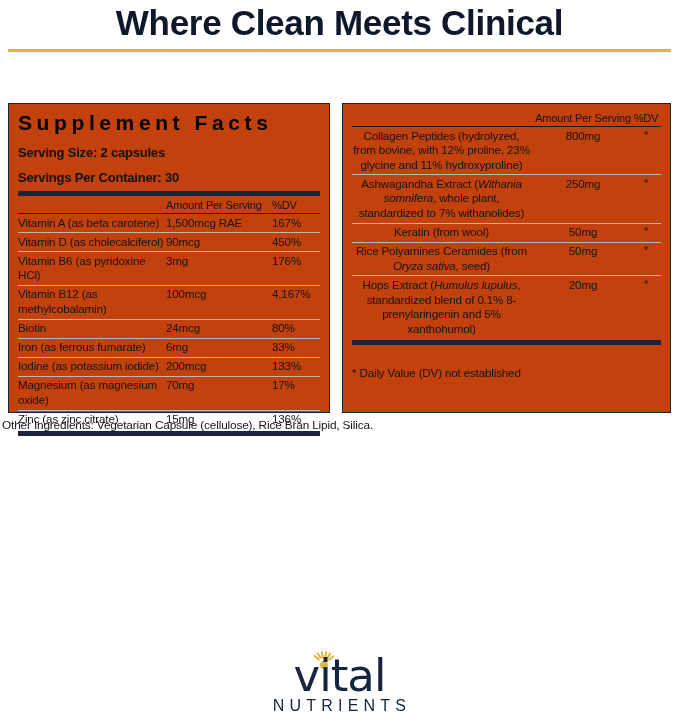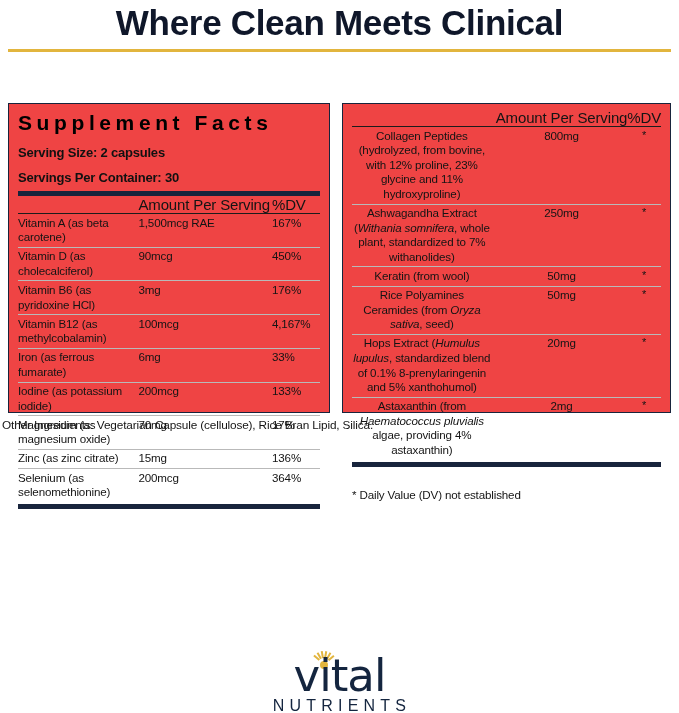--- a/index.html
+++ b/index.html
@@ -42,21 +42,21 @@
     top: 49px;
     width: 663px;
     height: 3px;
     background: #e2b53e;
   }
 
   
   .panel {
     position: absolute;
     border: 1.5px solid #18243c;
-    background: #ef4444;
+    background: #c2410c;
     box-sizing: border-box;
   }
   #panel-left {
     left: 8px;
     top: 103px;
     width: 322px;
     height: 310px;
     padding: 5px 9px 0 9px;
   }
   #panel-right {
@@ -128,21 +128,21 @@
 
   
   #tbl-left .c-amt { width: 104px; }
   #tbl-left .c-dv  { width: 48px; }
   
   #tbl-right .c-amt { width: 96px; text-align: center; padding-right: 0 !important;}
   #tbl-right .c-dv  { width: 30px; text-align: center; }
   #tbl-right .c-name { padding-right: 4px; text-align: center; }
   .star { font-size: 11px; line-height: 13px; }
 
-  .hdr-amt, .hdr-dv { font-size: 15px; }
+  .hdr-amt, .hdr-dv { font-size: 11px; }
 
   .footnote {
     font-size: 11.6px;
     line-height: 15px;
     letter-spacing: -0.15px;
     margin-top: 20px;
     color: #141414;
   }
 
   .other-ing {
@@ -254,43 +254,43 @@
           <td class="c-name">Vitamin B6 (as pyridoxine HCl)</td>
           <td class="c-amt">3mg</td>
           <td class="c-dv">176%</td>
         </tr>
         <tr class="row">
           <td class="c-name">Vitamin B12 (as methylcobalamin)</td>
           <td class="c-amt">100mcg</td>
           <td class="c-dv">4,167%</td>
         </tr>
         <tr class="row">
+          <td class="c-name">Biotin</td>
+          <td class="c-amt">24mcg</td>
+          <td class="c-dv">80%</td>
+        </tr>
+        <tr class="row">
           <td class="c-name">Iron (as ferrous fumarate)</td>
           <td class="c-amt">6mg</td>
           <td class="c-dv">33%</td>
         </tr>
         <tr class="row">
           <td class="c-name">Iodine (as potassium iodide)</td>
           <td class="c-amt">200mcg</td>
           <td class="c-dv">133%</td>
         </tr>
         <tr class="row">
           <td class="c-name">Magnesium (as magnesium oxide)</td>
           <td class="c-amt">70mg</td>
           <td class="c-dv">17%</td>
         </tr>
         <tr class="row">
           <td class="c-name">Zinc (as zinc citrate)</td>
           <td class="c-amt">15mg</td>
           <td class="c-dv">136%</td>
-        </tr>
-        <tr class="row">
-          <td class="c-name">Selenium (as selenomethionine)</td>
-          <td class="c-amt">200mcg</td>
-          <td class="c-dv">364%</td>
         </tr>
       </tbody>
   </table>
 
   <div class="bar-thick-bottom" id="left-bottom-bar"></div>
 </div>
 
 <div class="panel" id="panel-right">
   <table class="facts" id="tbl-right">
     <thead>
@@ -317,25 +317,20 @@
           <td class="c-dv star">*</td>
         </tr>
         <tr class="row">
           <td class="c-name"><span>Rice Polyamines Ceramides (from </span><i>Oryza sativa</i><span>, seed)</span></td>
           <td class="c-amt">50mg</td>
           <td class="c-dv star">*</td>
         </tr>
         <tr class="row">
           <td class="c-name"><span>Hops Extract (</span><i>Humulus lupulus</i><span>, standardized blend of 0.1% 8-prenylaringenin and 5% xanthohumol)</span></td>
           <td class="c-amt">20mg</td>
-          <td class="c-dv star">*</td>
-        </tr>
-        <tr class="row">
-          <td class="c-name"><span>Astaxanthin (from </span><i>Haematococcus pluvialis</i><span> algae, providing 4% astaxanthin)</span></td>
-          <td class="c-amt">2mg</td>
           <td class="c-dv star">*</td>
         </tr>
       </tbody>
   </table>
   <div class="bar-thick-bottom"></div>
   <div class="footnote">* Daily Value (DV) not established</div>
 </div>
 
 <div class="other-ing">Other Ingredients: Vegetarian Capsule (cellulose), Rice Bran Lipid, Silica.</div>
 

